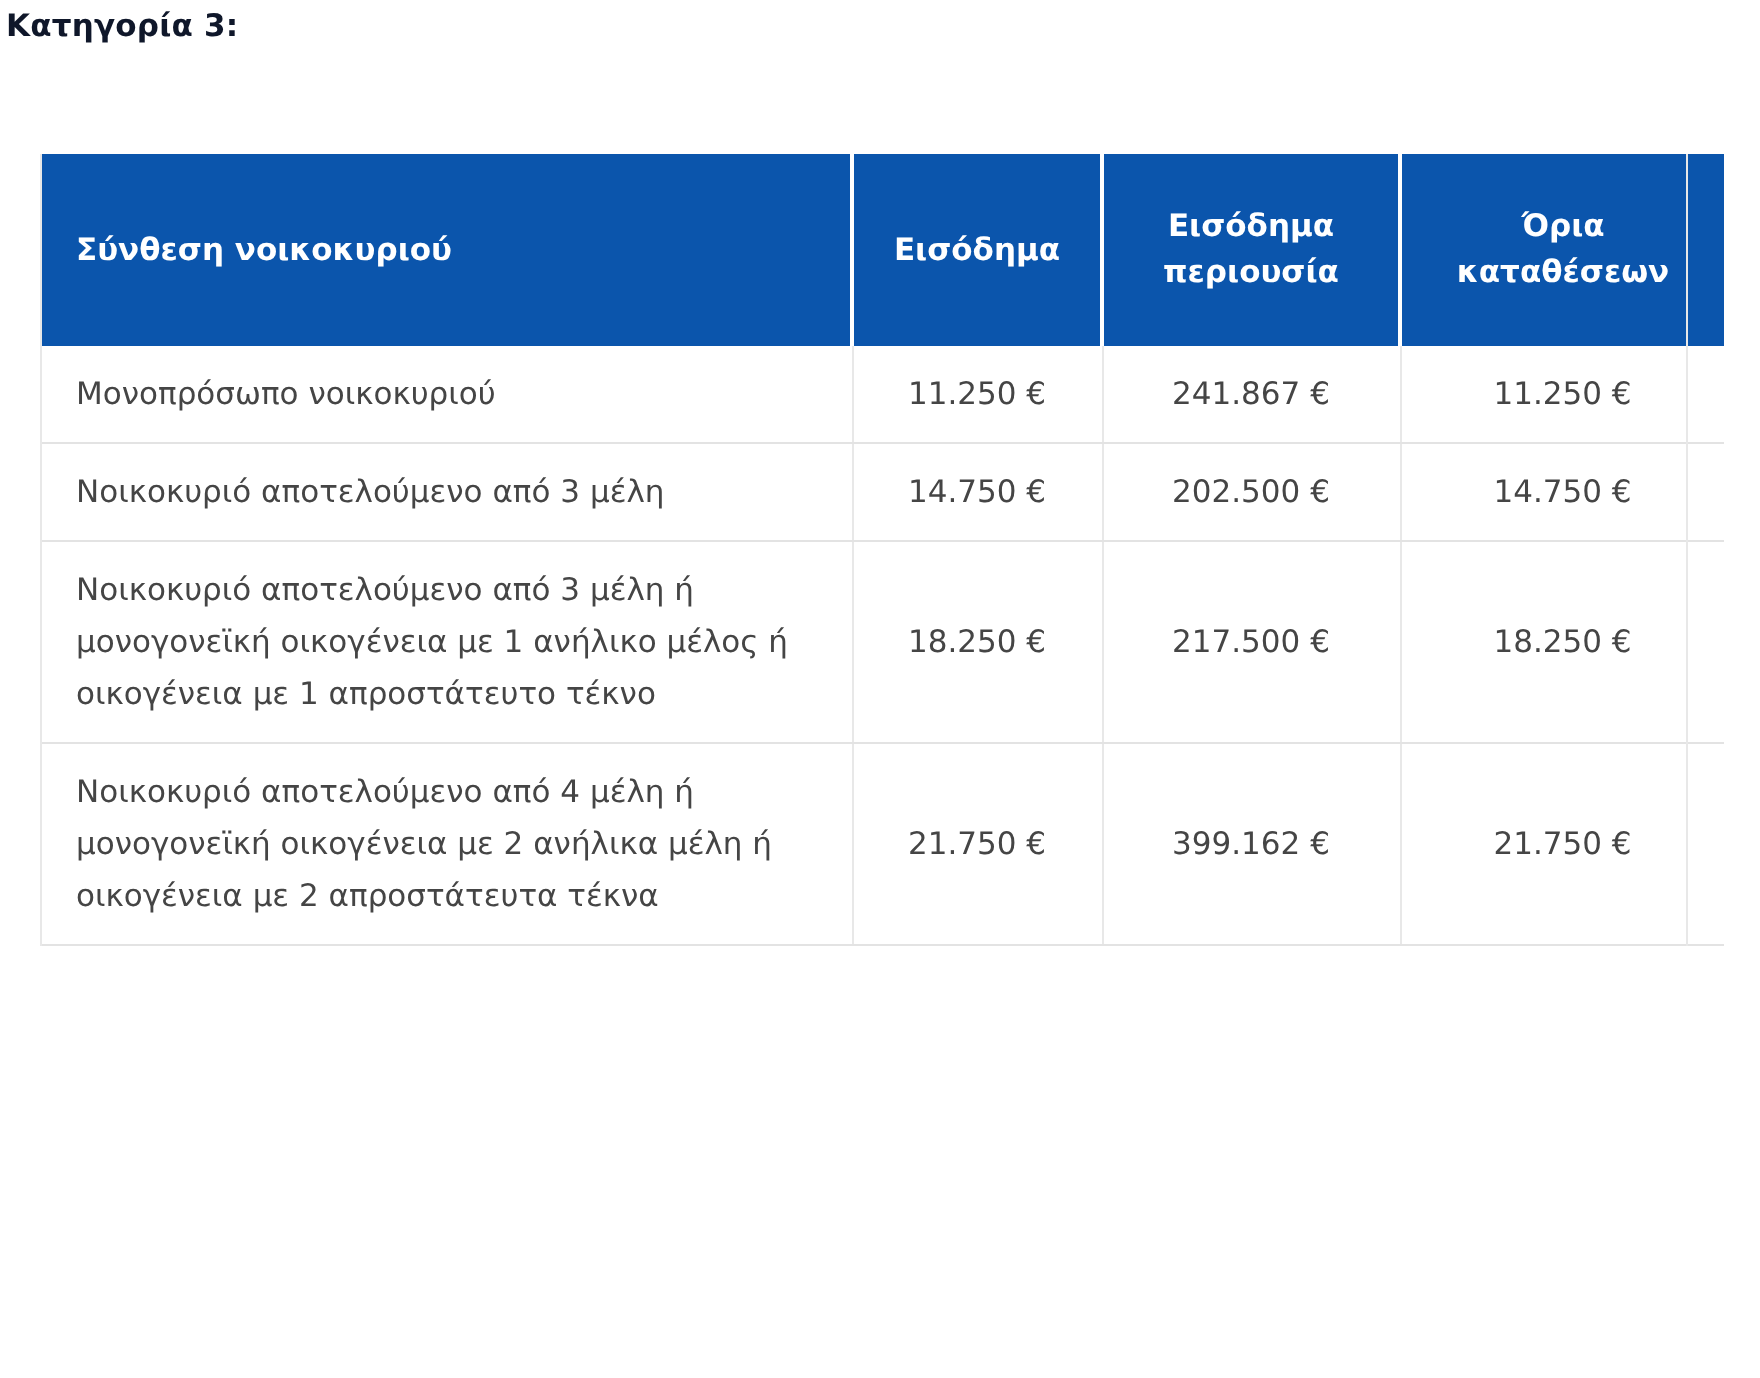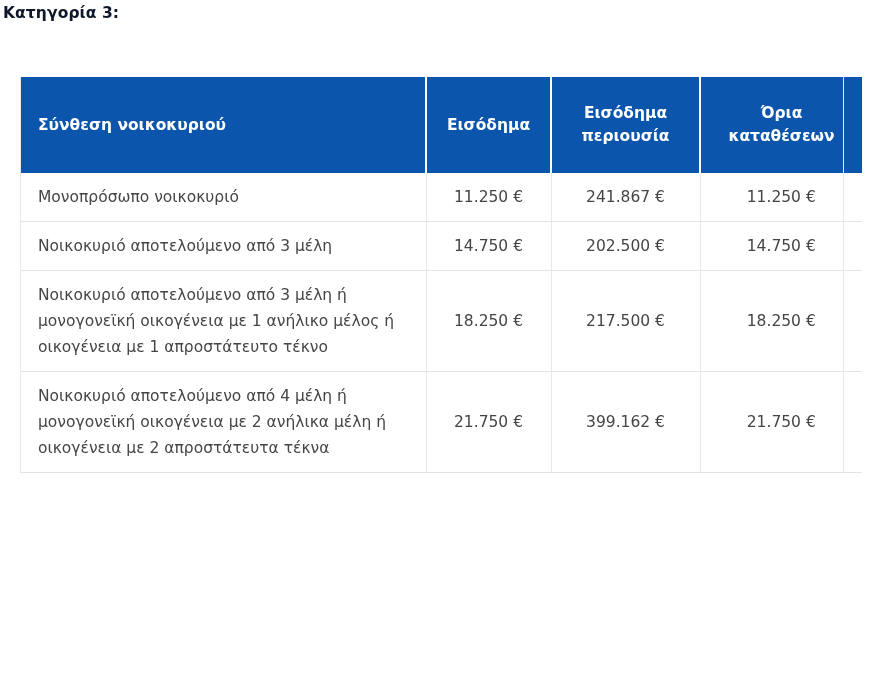--- a/index.html
+++ b/index.html
@@ -147,21 +147,21 @@
           <th class="th-center">
             <span class="th-inner">
               <span>Όρια</span><br>
               <span>καταθέσεων</span>
             </span>
           </th>
         </tr>
       </thead>
       <tbody>
         <tr>
-          <td class="cell-label">Μονοπρόσωπο νοικοκυριό</td>
+          <td class="cell-label">Μονοπρόσωπο νοικοκυριού</td>
           <td class="cell-num">11.250 €</td>
           <td class="cell-num">241.867 €</td>
           <td class="cell-num">11.250 €</td>
         </tr>
         <tr>
           <td class="cell-label">Νοικοκυριό αποτελούμενο από 3 μέλη</td>
           <td class="cell-num">14.750 €</td>
           <td class="cell-num">202.500 €</td>
           <td class="cell-num">14.750 €</td>
         </tr>

